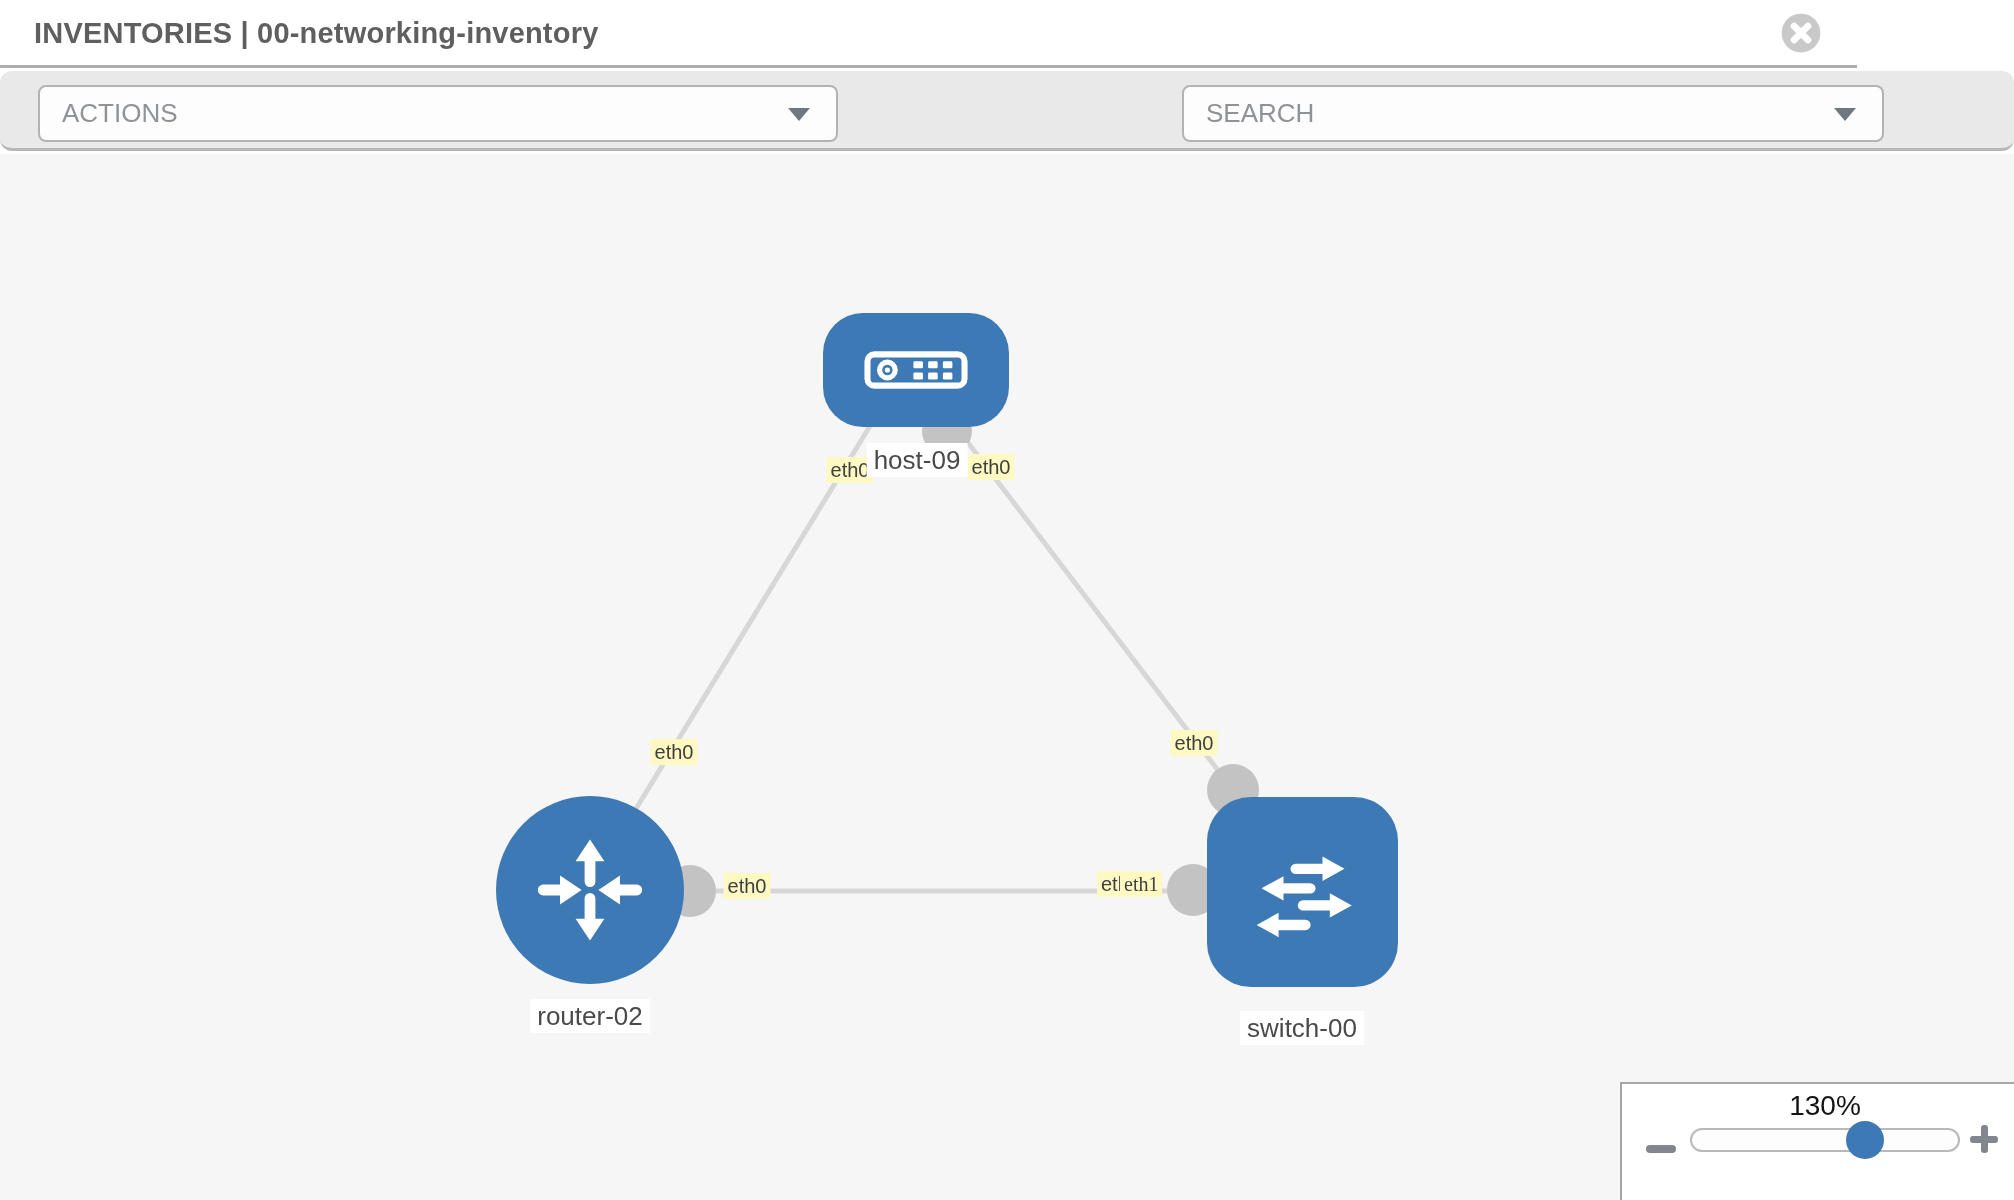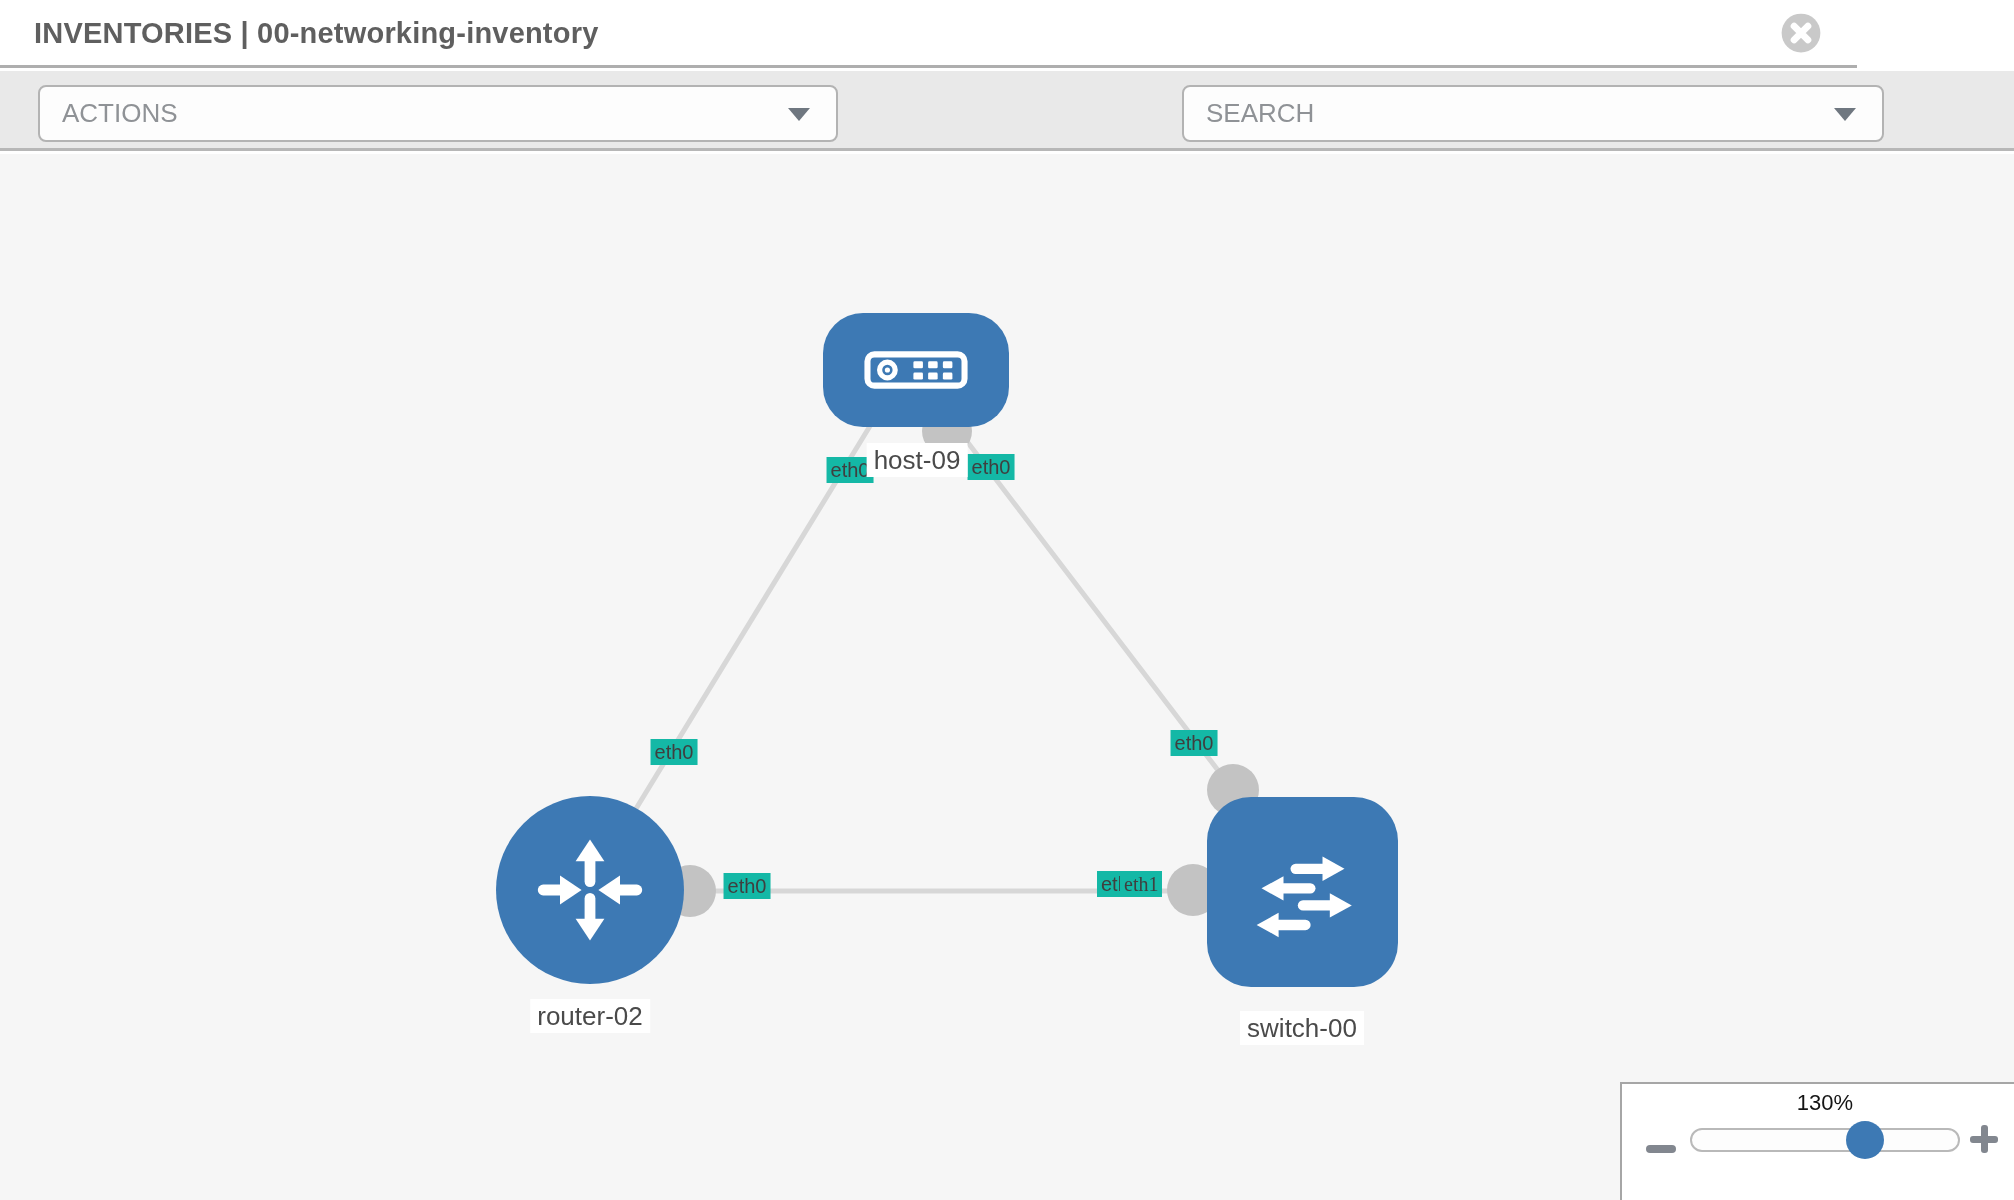--- a/index.html
+++ b/index.html
@@ -9,21 +9,21 @@
   
   .header { position:absolute; left:0; top:0; width:1857px; height:68px;
             background:#ffffff; border-bottom:3px solid #aeaeae; }
   .title  { position:absolute; left:34px; top:0; line-height:66px;
             font-size:29px; font-weight:bold; color:#5f5f5f; letter-spacing:.2px; }
   .close-btn { position:absolute; right:36px; top:13px; width:40px; height:40px; cursor:pointer; }
   .close-btn svg { width:40px; height:40px; display:block; }
 
   
   .toolbar { position:absolute; left:0; top:71px; width:2014px; height:80px;
-             background:#e9e9e9; border-bottom:3px solid #b7b7b7; }
+             background:#e9e9e9; border-bottom:3px solid #b7b7b7;border-radius:12px; }
   .select { position:absolute; top:14px; height:57px; background:#fdfdfd;
             border:2px solid #b3b3b3; border-radius:8px; cursor:pointer; }
   .select .sel-label { position:absolute; left:22px; top:0; line-height:53px;
                        font-size:26px; color:#8f9296; }
   .caret { position:absolute; right:26px; top:21px; width:0; height:0;
            border-left:11px solid transparent; border-right:11px solid transparent;
            border-top:13px solid #6f7780; }
   .actions { left:38px;  width:800px; }
   .search  { left:1182px; width:702px; }
   .toolbtn { position:absolute; top:95px; width:38px; height:38px; cursor:pointer; color:#868d99; }
@@ -40,30 +40,30 @@
   .node { position:absolute; background:#3d79b4; display:flex;
           align-items:center; justify-content:center; cursor:pointer; }
   .node svg { display:block; }
   .node-host   { left:823px;  top:159px; width:186px; height:114px; border-radius:40px; }
   .node-router { left:496px;  top:642px; width:188px; height:188px; border-radius:50%; }
   .node-switch { left:1207px; top:643px; width:191px; height:190px; border-radius:44px; }
 
   .nodelabel { position:absolute; transform:translateX(-50%); background:#ffffff;
                color:#4a4a4a; font-size:26px; line-height:34px; padding:0 7px;
                white-space:nowrap; z-index:5; }
-  .iflabel   { position:absolute; background:#14b8a6; color:#3f3f3f;
+  .iflabel   { position:absolute; background:#fef9c3; color:#3f3f3f;
                font-size:20px; line-height:26px; padding:0 4px;
                white-space:nowrap; z-index:4; }
   .iflabel.centered { transform:translateX(-50%); }
 
   
   .zoomctl { position:absolute; left:1620px; top:1082px; width:400px; height:120px;
              background:#ffffff; border:2px solid #a6a6a6; z-index:10; }
   .zoomlevel { position:absolute; left:203px; top:6px; transform:translateX(-50%);
-               font-size:22px; color:#141414; }
+               font-size:28px; color:#141414; }
   .zminus { position:absolute; left:24px; top:50px; width:30px; height:30px; cursor:pointer; }
   .zminus::before { content:""; position:absolute; left:0; top:11px; width:30px; height:8px;
                     background:#82878f; border-radius:4px; }
   .zplus  { position:absolute; left:346px; top:39px; width:32px; height:32px; cursor:pointer; }
   .zplus::before { content:""; position:absolute; left:2px; top:13px; width:28px; height:7px;
                    background:#82878f; border-radius:3px; }
   .zplus::after  { content:""; position:absolute; left:13px; top:2px; width:7px; height:28px;
                    background:#82878f; border-radius:3px; }
   .ztrack { position:absolute; left:68px; top:44px; width:270px; height:24px;
             background:#fdfdfd; border:2px solid #b9b9b9; border-radius:12px; cursor:pointer; }

